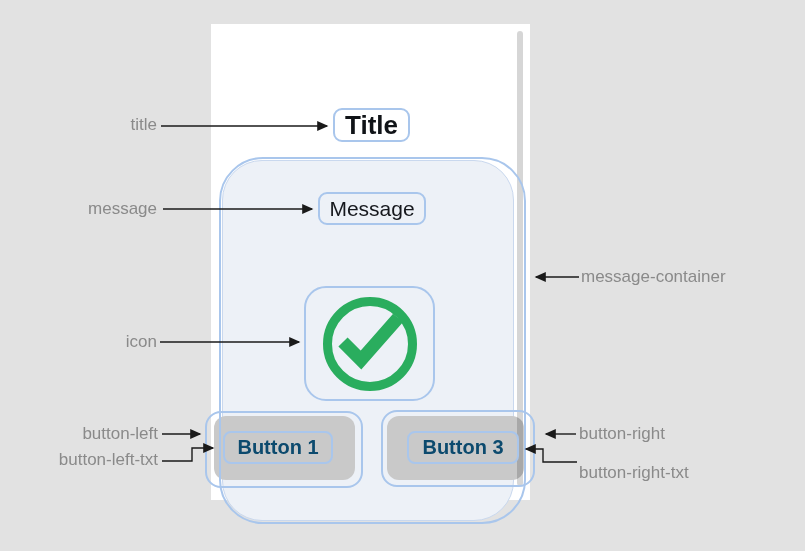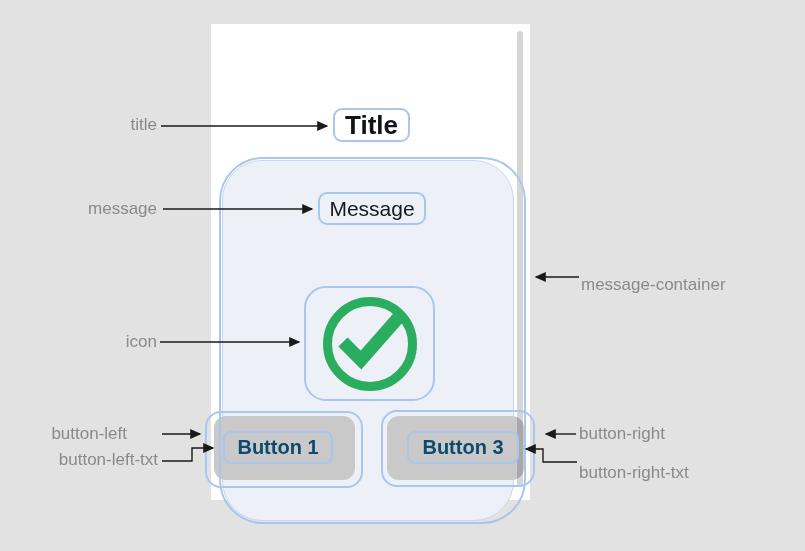--- a/index.html
+++ b/index.html
@@ -37,25 +37,25 @@
   .btn-txt{display:flex;align-items:center;justify-content:center;border-radius:8px;
     font-size:20px;font-weight:bold;color:#0c4a6e;}
   .btn-txt-left{left:223px;top:431px;width:110px;height:33px;}
   .btn-txt-right{left:407px;top:431px;width:112px;height:33px;}
   
   .lbl{position:absolute;color:#8a8a8a;font-size:17px;line-height:20px;white-space:nowrap;}
   .lbl-right-align{text-align:right;}
   .lbl-title{right:648px;top:115px;}
   .lbl-message{right:648px;top:199px;}
   .lbl-icon{right:648px;top:332px;}
-  .lbl-button-left{right:678px;top:424px;text-align:center;}
+  .lbl-button-left{right:647px;top:424px;text-align:center;}
   .lbl-button-left-txt{right:647px;top:450px;}
   .lbl-button-right{left:579px;top:424px;text-align:right;}
   .lbl-button-right-txt{left:579px;top:463px;}
-  .lbl-message-container{left:581px;top:267px;margin-top:8px;}
+  .lbl-message-container{left:581px;top:267px;}
   .arrows{left:0;top:0;width:805px;height:551px;pointer-events:none;}
 </style>
 </head>
 <body>
 
 <div class="canvas">
 
   <div class="abs panel"></div>
 
   <div class="abs container-el"></div>

